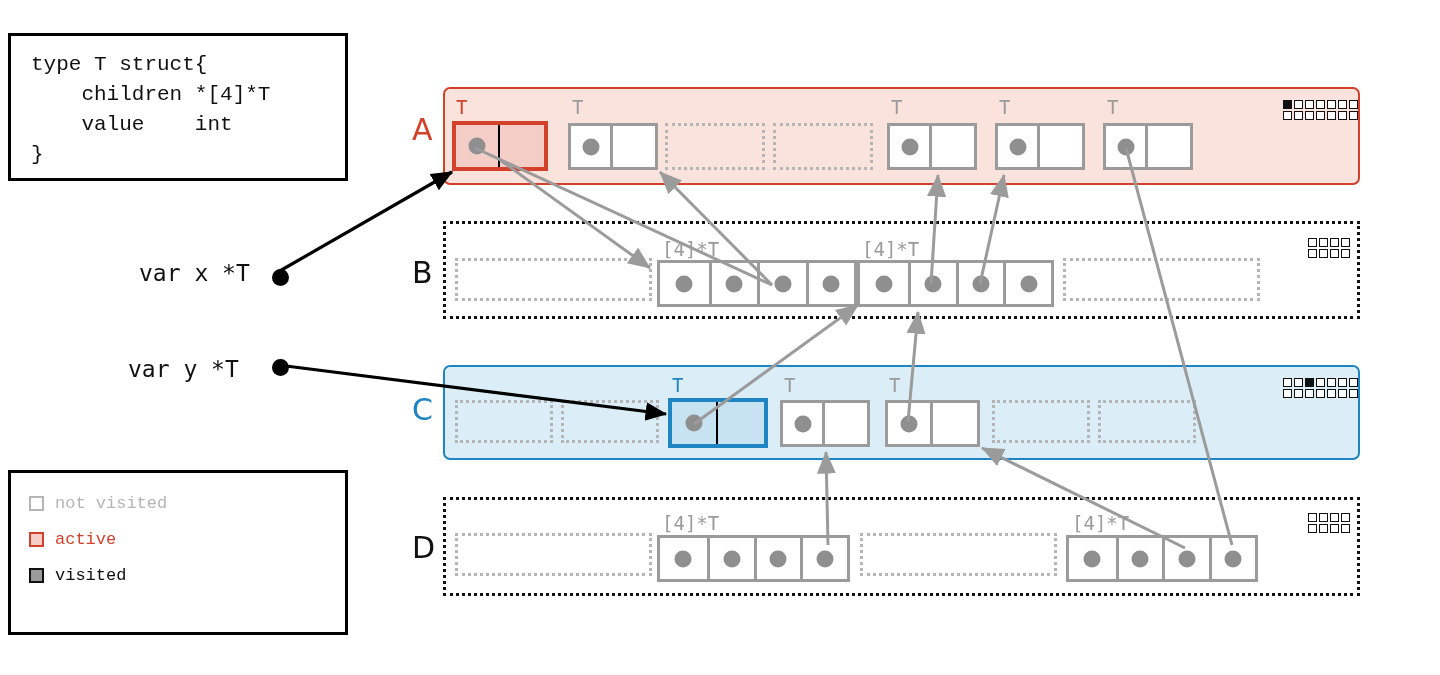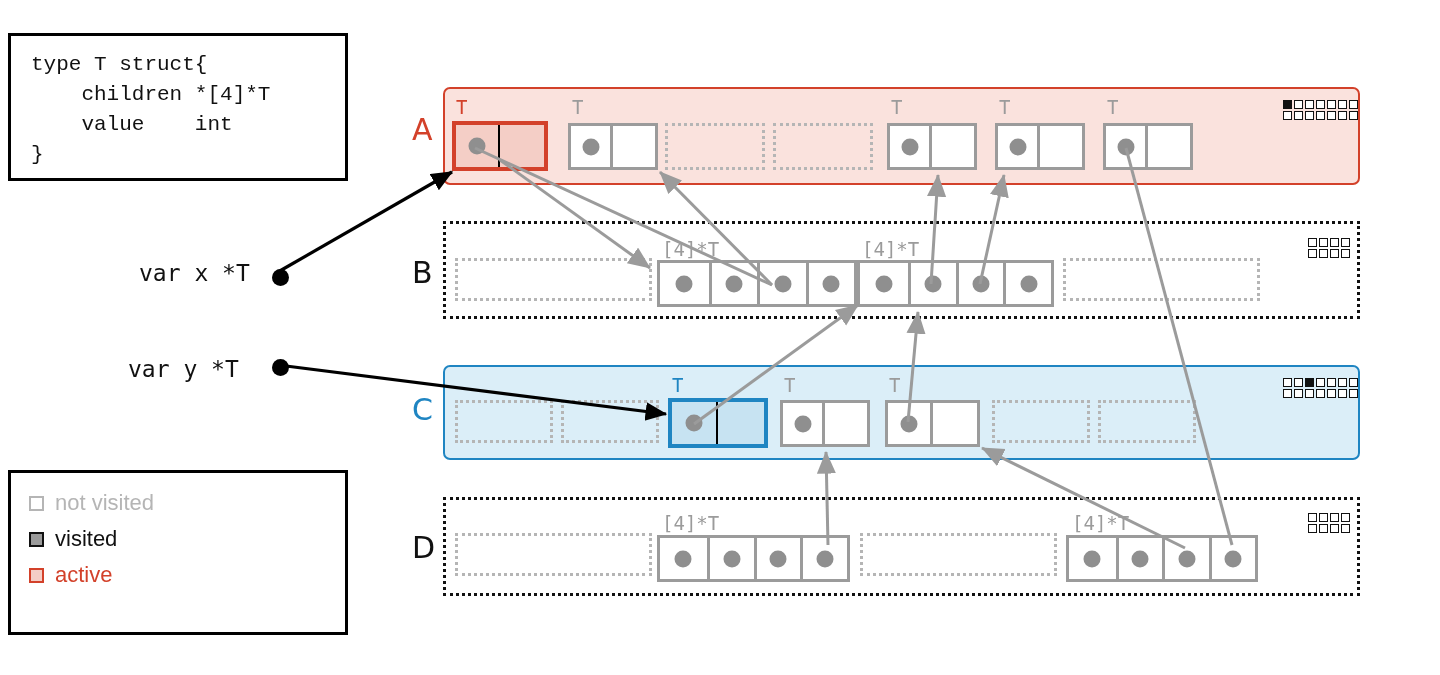--- a/index.html
+++ b/index.html
@@ -12,21 +12,21 @@
             background:#fff;box-sizing:border-box;}
   #code-box pre{margin:4px;padding:10px 0 0 16px;font-size:21px;line-height:30px;
             font-family:Liberation Mono, monospace;color:#111;
             white-space:pre;}
 
   
   #legend{left:8px;top:470px;width:340px;height:165px;border:3px solid #000;
           background:#fff;box-sizing:border-box;padding:12px 0 0 18px;}
   .legend-row{display:flex;align-items:center;height:36px;}
   .legend-swatch{width:15px;height:15px;box-sizing:border-box;border:2px solid;margin-right:11px;flex:0 0 auto;}
-  .legend-label{font-size:22px;font-family:Liberation Sans, sans-serif;}
+  .legend-label{font-size:17px;font-family:Liberation Mono, monospace;}
 
   
   .band{position:absolute;box-sizing:border-box;}
   .band.solid-red{border:2px solid #d3412a;background:#fae2dd;border-radius:7px;}
   .band.solid-blue{border:2px solid #1f85c2;background:#dbeef8;border-radius:7px;}
   .band.dotted{border:3px dotted #111;background:transparent;}
 
   .row-label{position:absolute;font-size:30px;font-family:"DejaVu Sans","Liberation Sans",sans-serif;}
 
   
@@ -73,26 +73,26 @@
     value    int
 }</pre>
 </div>
 
 <div class="abs" id="legend">
   <div class="legend-row">
     <span class="legend-swatch" style="border-color:#b5b5b5;background:#ffffff;"></span>
     <span class="legend-label" style="color:#b5b5b5;">not visited</span>
   </div>
   <div class="legend-row">
+    <span class="legend-swatch" style="border-color:#d3412a;background:#f4cec6;"></span>
+    <span class="legend-label" style="color:#d3412a;">active</span>
+  </div>
+  <div class="legend-row">
     <span class="legend-swatch" style="border-color:#111111;background:#9b9b9b;"></span>
     <span class="legend-label" style="color:#111111;">visited</span>
-  </div>
-  <div class="legend-row">
-    <span class="legend-swatch" style="border-color:#d3412a;background:#f4cec6;"></span>
-    <span class="legend-label" style="color:#d3412a;">active</span>
   </div>
 </div>
 
 <div class="varlabel" style="left:128px;top:260px;margin-left:11px;">var x *T</div>
 <div class="vardot" style="left:272px;top:269px;"></div>
 
 <div class="varlabel" style="left:128px;top:356px;">var y *T</div>
 <div class="vardot" style="left:272px;top:359px;"></div>
 
 <div class="row-label" style="left:412px;top:112px;color:#d3412a;">A</div>

